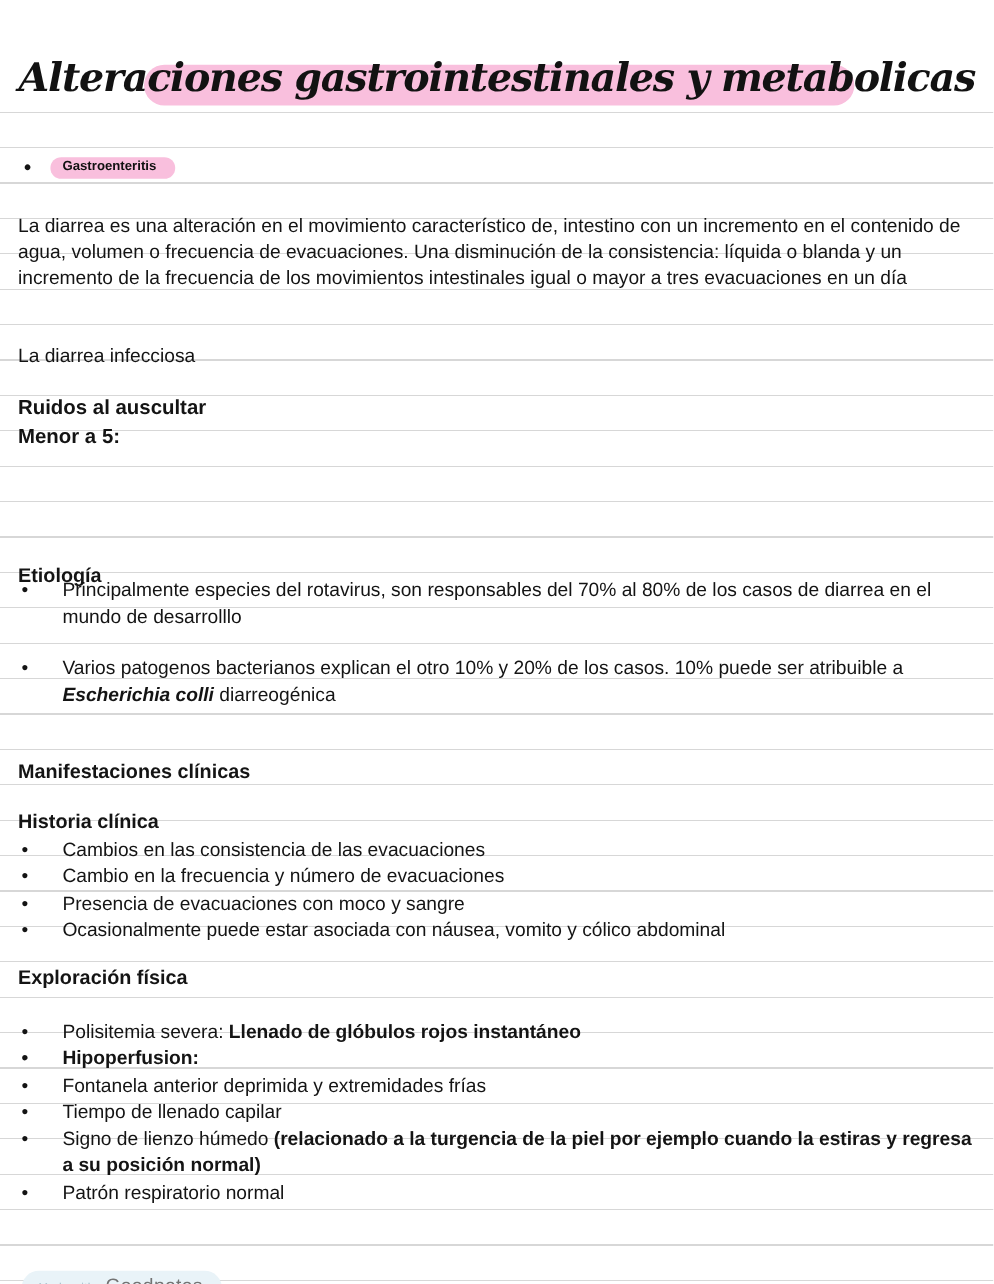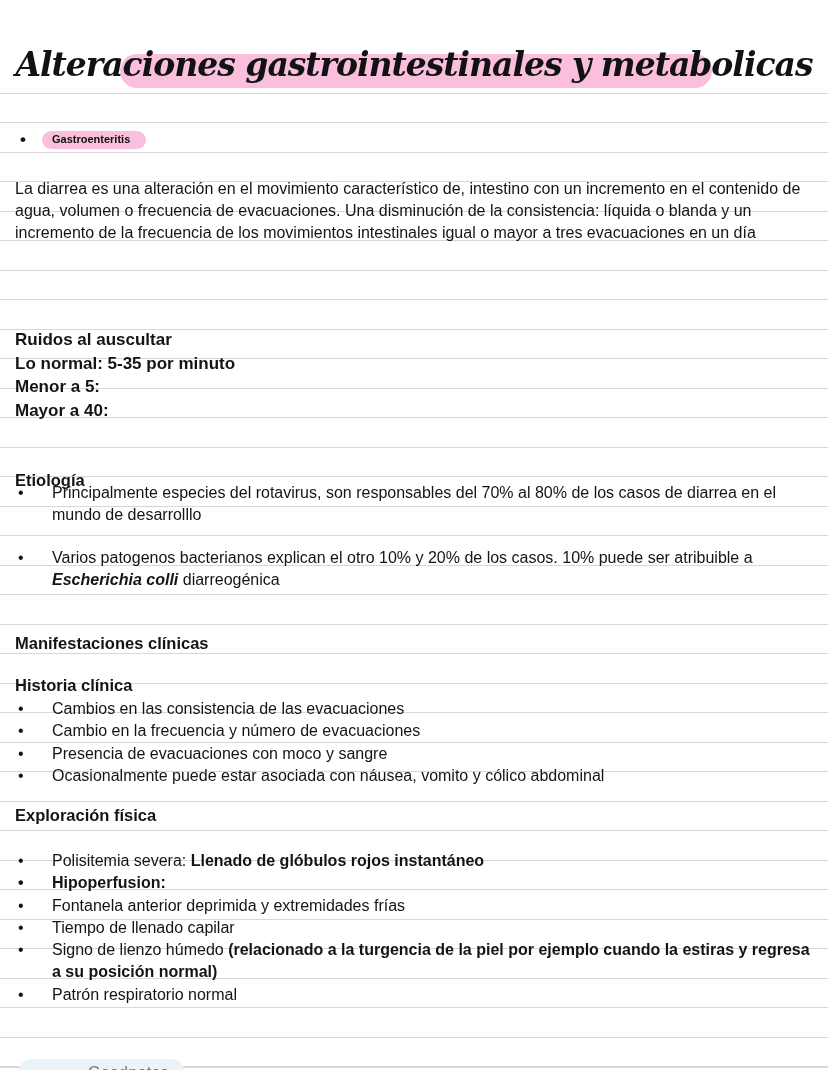--- a/index.html
+++ b/index.html
@@ -95,26 +95,25 @@
   <div class="abs title-highlight"></div>
   <div class="abs title-text">Alteraciones gastrointestinales y metabolicas</div>
 
   <div class="abs gastro-row">
     <span class="blt">•</span>
     <span class="gastro-pill">Gastroenteritis</span>
   </div>
 
   <div class="abs body-text intro">La diarrea es una alteración en el movimiento característico de, intestino con un incremento en el contenido de agua, volumen o frecuencia de evacuaciones. Una disminución de la consistencia: líquida o blanda y un incremento de la frecuencia de los movimientos intestinales igual o mayor a tres evacuaciones en un día</div>
 
+  <div class="abs body-text line-infecciosa">La diarrea infecciosa</div>
 
   <div class="abs ruidos">
     <div>Ruidos al auscultar</div>
-    <div>Lo normal: 5-35 por minuto</div>
     <div>Menor a 5:</div>
-    <div>Mayor a 40:</div>
   </div>
 
   <div class="abs heading h-etiologia">Etiología</div>
 
   <ul class="abs plain list-etiologia">
     <li>
       <span class="blt">•</span>
       <span class="txt">Principalmente especies del rotavirus, son responsables del 70% al 80% de los casos de diarrea en el mundo de desarrolllo</span>
     </li>
     <li>

